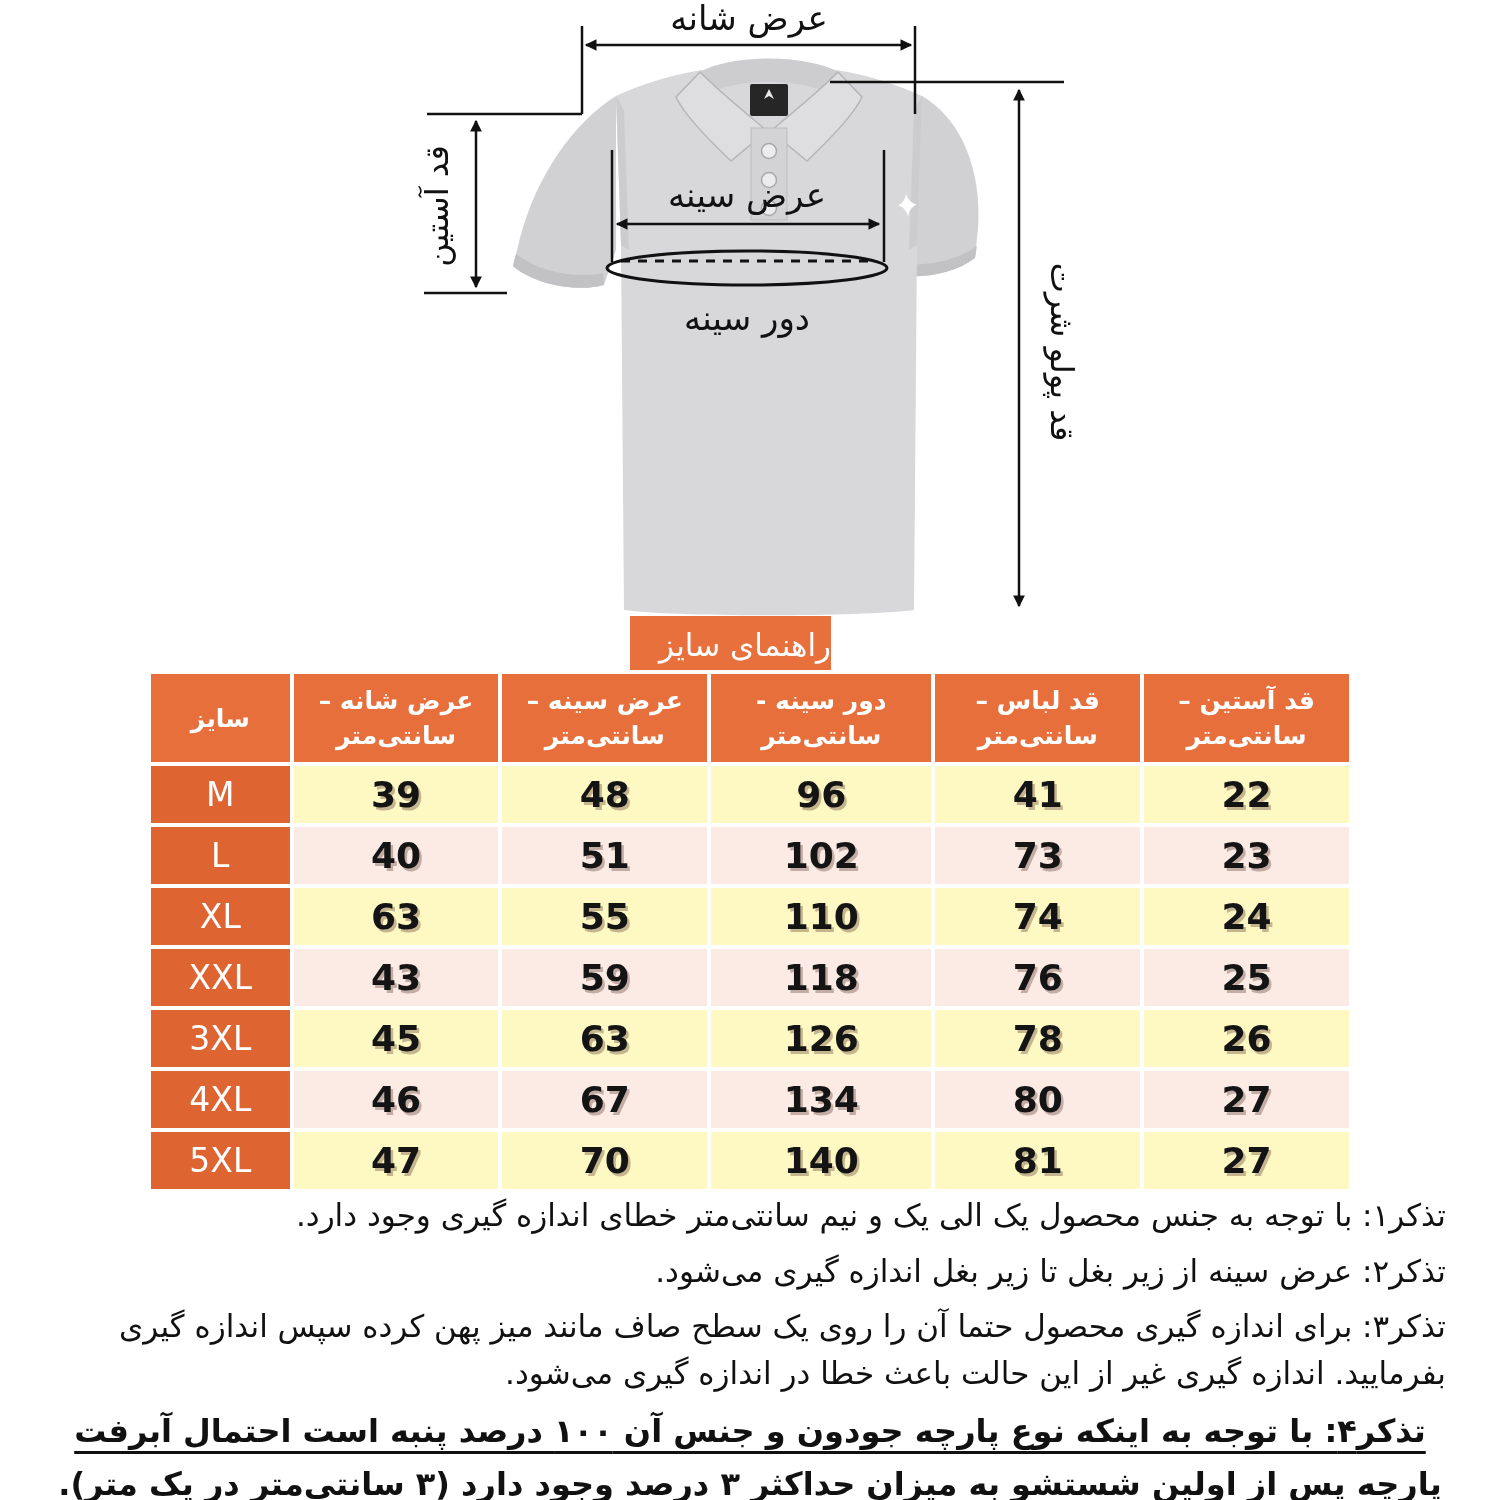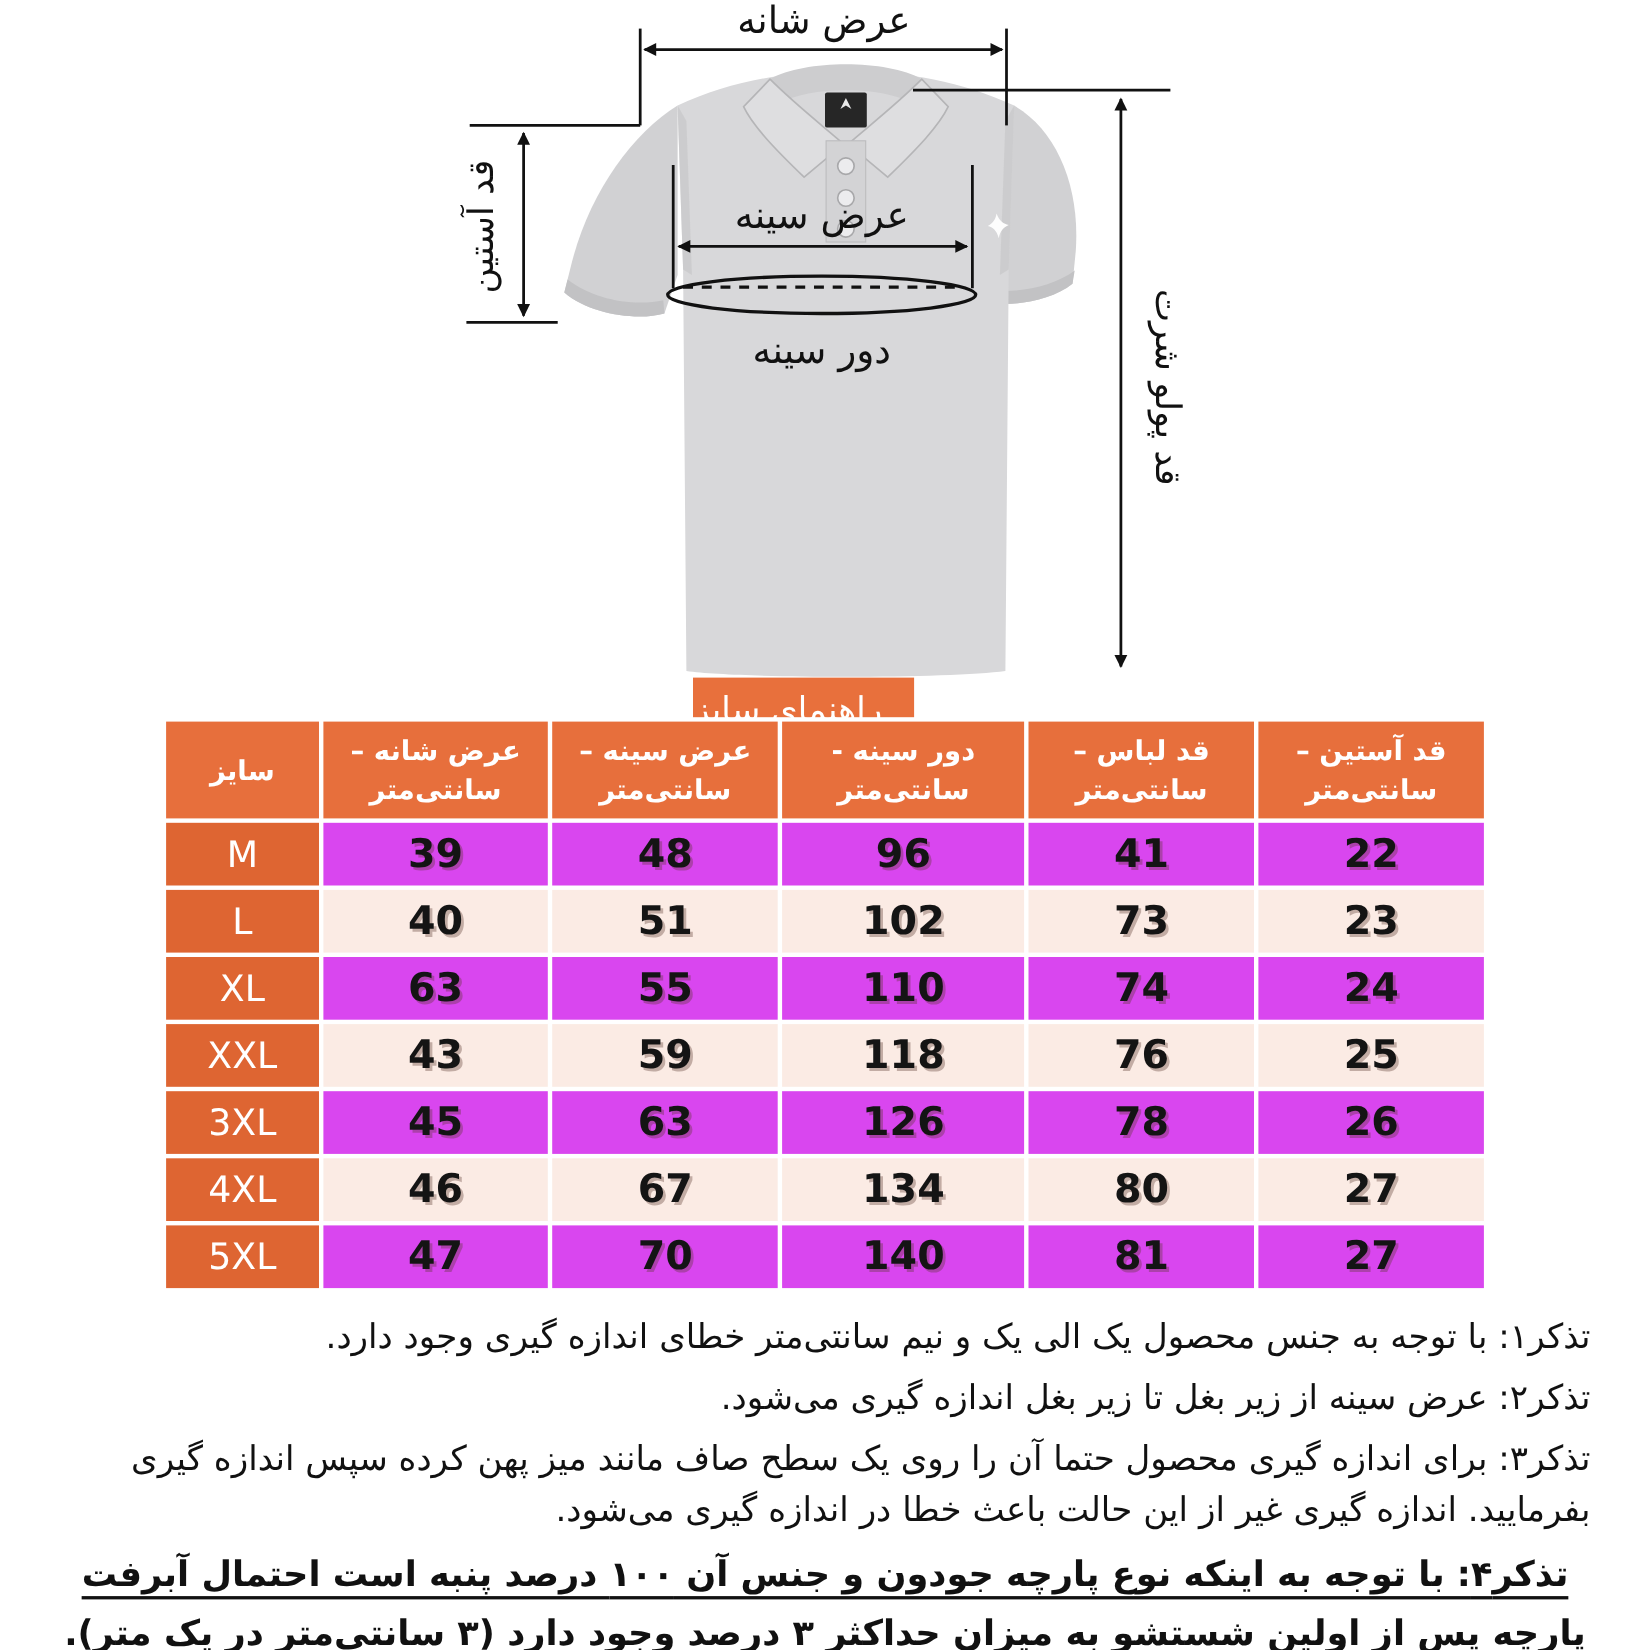--- a/index.html
+++ b/index.html
@@ -5,46 +5,46 @@
   html,body{margin:0;padding:0;}
   body{
     width:1500px;height:1500px;position:relative;overflow:hidden;
     background:#ffffff;font-family:"DejaVu Sans",sans-serif;color:#111;
   }
   
   .figure-wrap{position:absolute;left:0;top:0;width:1500px;height:622px;padding-left:24px;}
   
   .title-box{
     position:absolute;left:630px;top:616px;width:201px;height:58px;
-    background:#E8703C;color:#fff;display:flex;align-items:center;justify-content:flex-end;
+    background:#E8703C;color:#fff;display:flex;align-items:center;justify-content:flex-start;
     font-size:31px;direction:rtl;
   }
   
   .size-table{
-    position:absolute;left:147px;top:652px;width:1206px;
+    position:absolute;left:147px;top:670px;width:1206px;
     border-collapse:separate;border-spacing:4px;table-layout:fixed;
     background:#ffffff;
   }
   .size-table th{
     background:#E76F3C;color:#fff;font-weight:bold;font-size:25px;
     height:84px;line-height:1.4;text-align:center;vertical-align:middle;
     direction:rtl;padding:2px 10px;
   }
   .size-table col.c-size{width:136px;}
   .size-table col.c-val{width:201px;}
   .size-table col.c-wide{width:216px;}
   .size-table td{height:55px;text-align:center;vertical-align:middle;}
   .size-table td.size-cell{
     background:#DE6532;color:#fff;font-size:33px;font-weight:400;
   }
   .size-table td.val{
     color:#141414;font-weight:bold;font-size:36px;
     text-shadow:2.5px 2.5px 0 rgba(90,55,45,.35);
   }
-  tr.row-dark td.val{background:#d946ef;margin-top:28px;}
+  tr.row-dark td.val{background:#fef9c3;margin-top:28px;}
   tr.row-light td.val{background:#FBEBE4;}
   
   .notes{
     position:absolute;left:54px;top:1192px;width:1392px;
     direction:rtl;text-align:right;
   }
   .note{font-size:31px;line-height:1.5;margin:0 0 9px 0;}
   .note.bold-underline{
     font-weight:bold;text-align:center;font-size:32px;
     text-decoration:underline;text-decoration-thickness:2.5px;text-underline-offset:9px;

